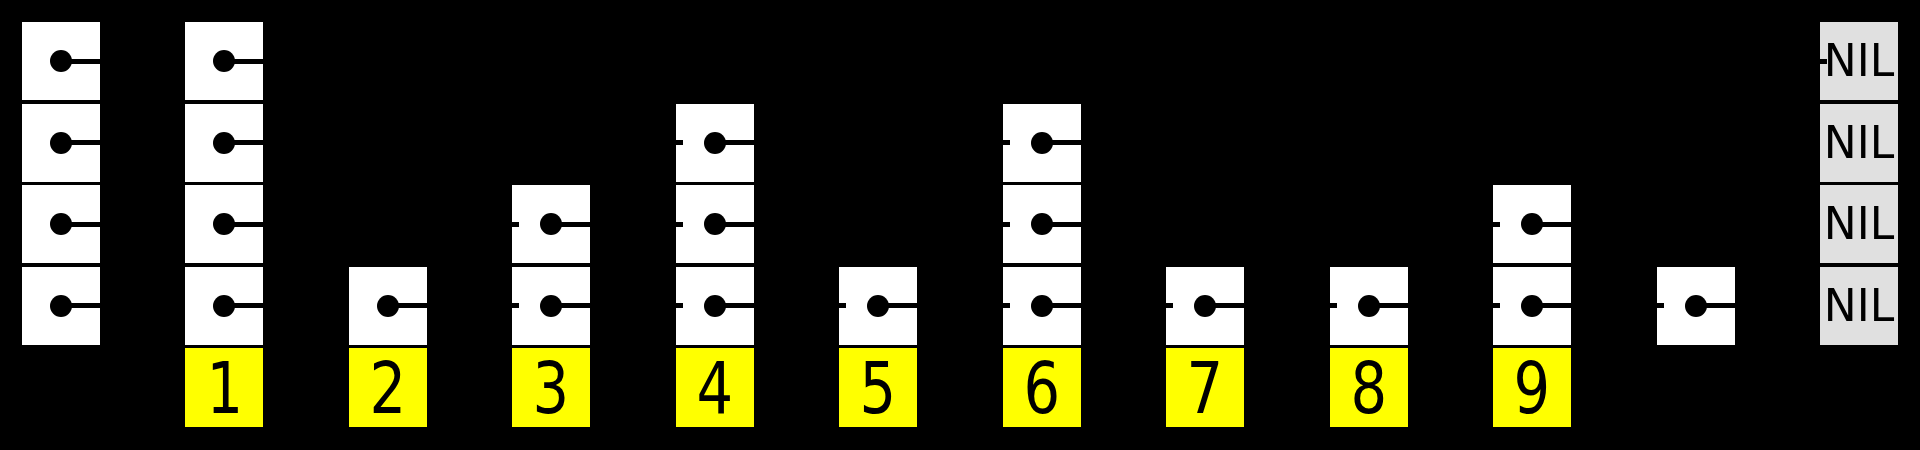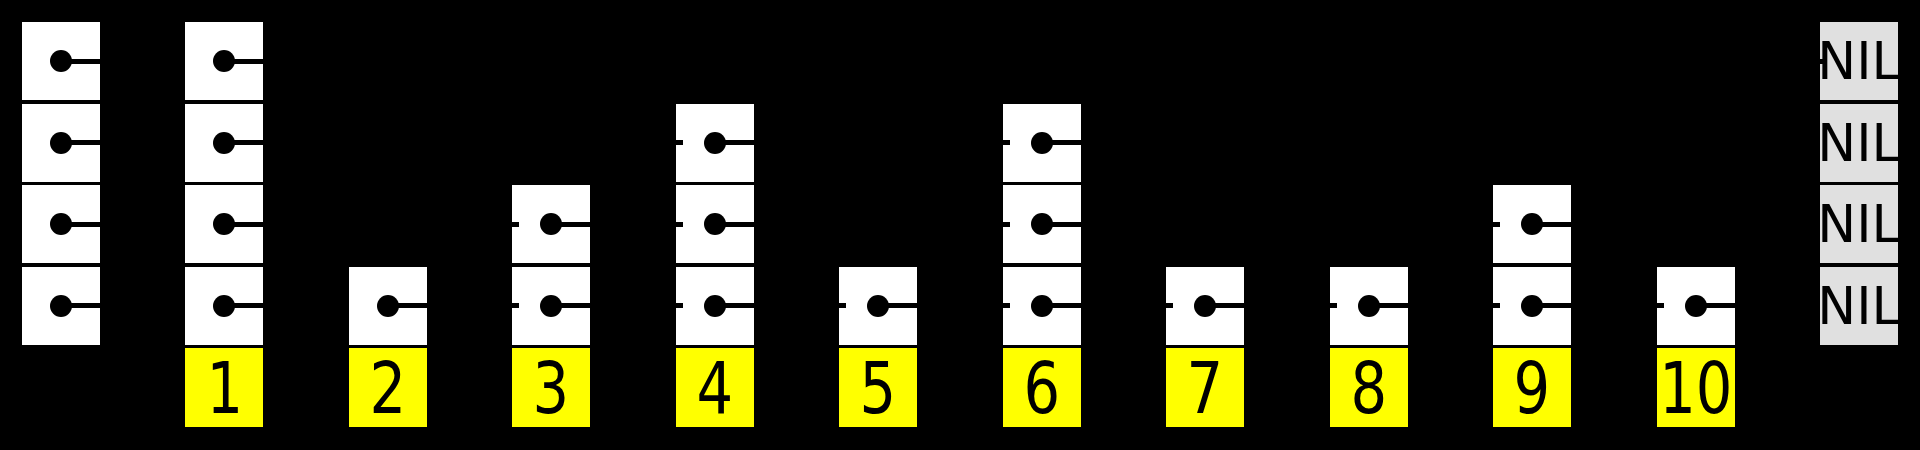--- a/index.html
+++ b/index.html
@@ -73,21 +73,21 @@
     position: absolute;
     width: 78px;
     height: 78px;
     background: var(--nil, #e0e0e0);
     display: flex;
     align-items: center;
     justify-content: center;
   }
   .nil span {
     display: inline-block;
-    font-size: 52px;
+    font-size: 44px;
     line-height: 1;
     color: var(--ink, #000000);
     white-space: nowrap;
   }
 </style>
 </head>
 <body>
 
 <div id="canvas" style="--bg: #000000; --cell: #ffffff; --key: #ffff00; --nil: #e0e0e0; --ink: #000000;">
     <div class=""></div>
@@ -217,23 +217,20 @@
       <div class="tick"></div>
     </div>
     <div class="key" style="left: 1493.05px; top: 348px;">
       <span>9</span>
     </div>
     <div class="cell" style="left: 1656.5px; top: 266.5px;">
       <div class="dot"></div>
       <div class="ptr"></div>
       <div class="tick"></div>
     </div>
-    <div class="key" style="left: 1656.5px; top: 348px;">
-      <span>10</span>
-    </div>
     <div class="nil" style="left: 1819.95px; top: 22px;">
       <div class="tick"></div>
       <span>NIL</span>
     </div>
     <div class="nil" style="left: 1819.95px; top: 103.5px;">
       <span>NIL</span>
     </div>
     <div class="nil" style="left: 1819.95px; top: 185px;">
       <span>NIL</span>
     </div>

